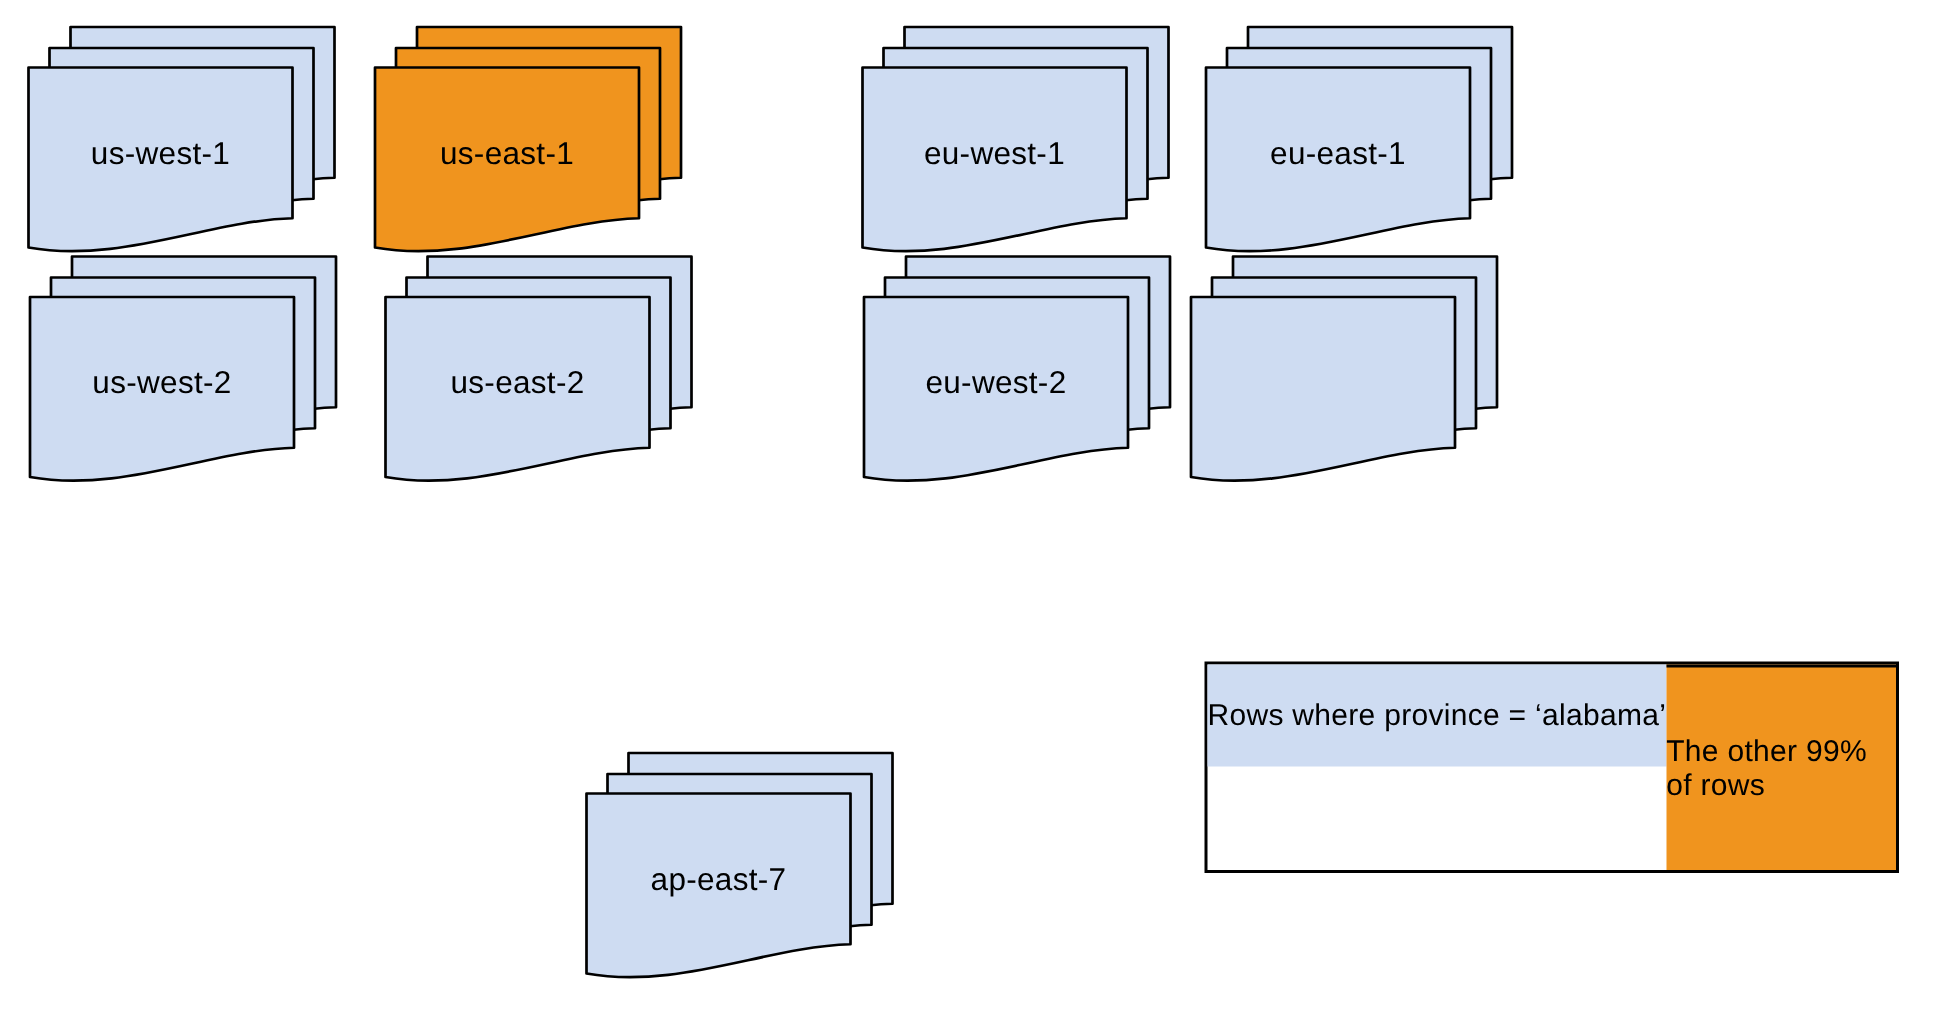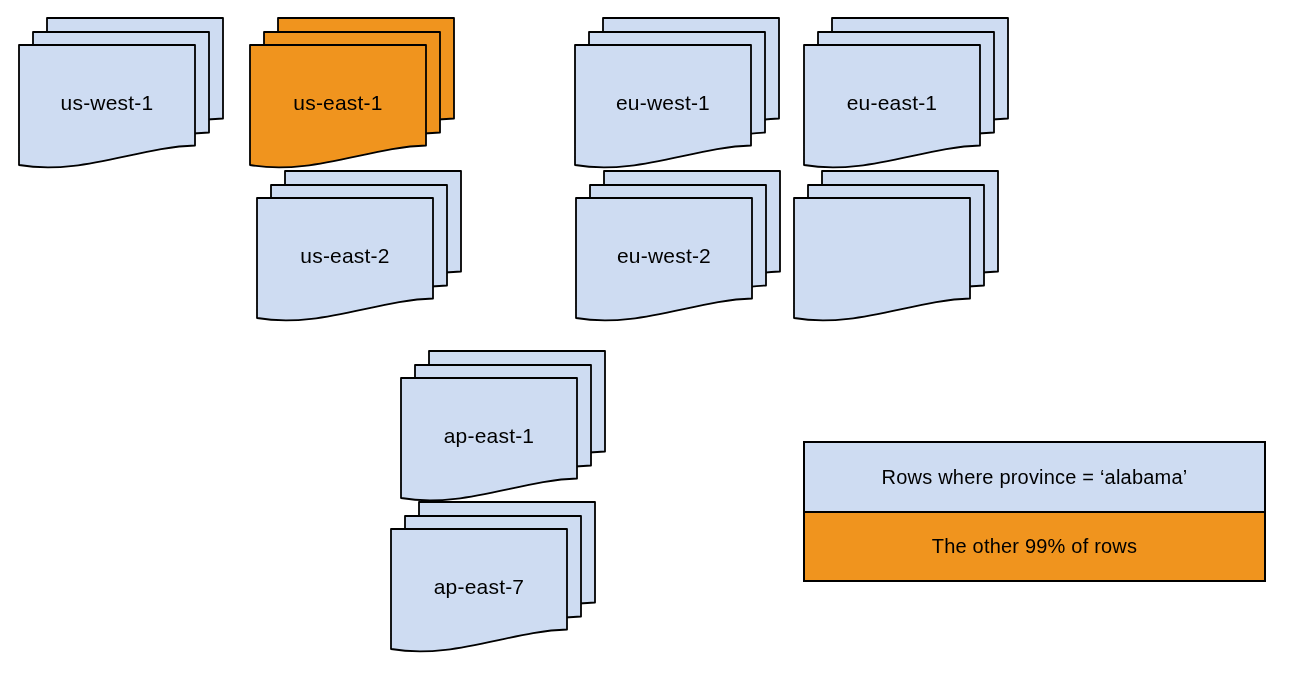--- a/index.html
+++ b/index.html
@@ -52,21 +52,20 @@
     white-space: nowrap;
   }
   .legend {
     position: absolute;
     left: 803px;
     top: 441px;
     width: 463px;
     height: 141px;
     border: 2px solid var(--stroke);
     display: flex;
-    flex-direction: column;
   }
   .legend-row {
     display: flex;
     align-items: center;
     justify-content: center;
     font-size: 20px;
     letter-spacing: 0.2px;
   }
   .legend-row.fill-default {
     background: var(--fill-default);
@@ -131,20 +130,32 @@
       <path class="doc-path" d="M1,1 H177 V101.5 C121,103 62,132 1,121 Z"></path>
     </svg>
     <svg class="doc-mid" width="178" height="130" viewBox="0 0 178 130" aria-hidden="true">
       <path class="doc-path" d="M1,1 H177 V101.5 C121,103 62,132 1,121 Z"></path>
     </svg>
     <svg class="doc-front" width="178" height="130" viewBox="0 0 178 130" aria-hidden="true">
       <path class="doc-path" d="M1,1 H177 V101.5 C121,103 62,132 1,121 Z"></path>
     </svg>
     <div class="stack-label">eu-east-1</div>
   </div>
+    <div class="stack default" style="left: 19px; top: 170px;">
+    <svg class="doc-back" width="178" height="130" viewBox="0 0 178 130" aria-hidden="true">
+      <path class="doc-path" d="M1,1 H177 V101.5 C121,103 62,132 1,121 Z"></path>
+    </svg>
+    <svg class="doc-mid" width="178" height="130" viewBox="0 0 178 130" aria-hidden="true">
+      <path class="doc-path" d="M1,1 H177 V101.5 C121,103 62,132 1,121 Z"></path>
+    </svg>
+    <svg class="doc-front" width="178" height="130" viewBox="0 0 178 130" aria-hidden="true">
+      <path class="doc-path" d="M1,1 H177 V101.5 C121,103 62,132 1,121 Z"></path>
+    </svg>
+    <div class="stack-label">us-west-2</div>
+  </div>
     <div class="stack default" style="left: 256px; top: 170px;">
     <svg class="doc-back" width="178" height="130" viewBox="0 0 178 130" aria-hidden="true">
       <path class="doc-path" d="M1,1 H177 V101.5 C121,103 62,132 1,121 Z"></path>
     </svg>
     <svg class="doc-mid" width="178" height="130" viewBox="0 0 178 130" aria-hidden="true">
       <path class="doc-path" d="M1,1 H177 V101.5 C121,103 62,132 1,121 Z"></path>
     </svg>
     <svg class="doc-front" width="178" height="130" viewBox="0 0 178 130" aria-hidden="true">
       <path class="doc-path" d="M1,1 H177 V101.5 C121,103 62,132 1,121 Z"></path>
     </svg>
@@ -165,32 +176,20 @@
     <div class="stack default" style="left: 793px; top: 170px;">
     <svg class="doc-back" width="178" height="130" viewBox="0 0 178 130" aria-hidden="true">
       <path class="doc-path" d="M1,1 H177 V101.5 C121,103 62,132 1,121 Z"></path>
     </svg>
     <svg class="doc-mid" width="178" height="130" viewBox="0 0 178 130" aria-hidden="true">
       <path class="doc-path" d="M1,1 H177 V101.5 C121,103 62,132 1,121 Z"></path>
     </svg>
     <svg class="doc-front" width="178" height="130" viewBox="0 0 178 130" aria-hidden="true">
       <path class="doc-path" d="M1,1 H177 V101.5 C121,103 62,132 1,121 Z"></path>
     </svg>
-  </div>
-    <div class="stack default" style="left: 400px; top: 350px;">
-    <svg class="doc-back" width="178" height="130" viewBox="0 0 178 130" aria-hidden="true">
-      <path class="doc-path" d="M1,1 H177 V101.5 C121,103 62,132 1,121 Z"></path>
-    </svg>
-    <svg class="doc-mid" width="178" height="130" viewBox="0 0 178 130" aria-hidden="true">
-      <path class="doc-path" d="M1,1 H177 V101.5 C121,103 62,132 1,121 Z"></path>
-    </svg>
-    <svg class="doc-front" width="178" height="130" viewBox="0 0 178 130" aria-hidden="true">
-      <path class="doc-path" d="M1,1 H177 V101.5 C121,103 62,132 1,121 Z"></path>
-    </svg>
-    <div class="stack-label">ap-east-1</div>
   </div>
     <div class="stack default" style="left: 390px; top: 501px;">
     <svg class="doc-back" width="178" height="130" viewBox="0 0 178 130" aria-hidden="true">
       <path class="doc-path" d="M1,1 H177 V101.5 C121,103 62,132 1,121 Z"></path>
     </svg>
     <svg class="doc-mid" width="178" height="130" viewBox="0 0 178 130" aria-hidden="true">
       <path class="doc-path" d="M1,1 H177 V101.5 C121,103 62,132 1,121 Z"></path>
     </svg>
     <svg class="doc-front" width="178" height="130" viewBox="0 0 178 130" aria-hidden="true">
       <path class="doc-path" d="M1,1 H177 V101.5 C121,103 62,132 1,121 Z"></path>

